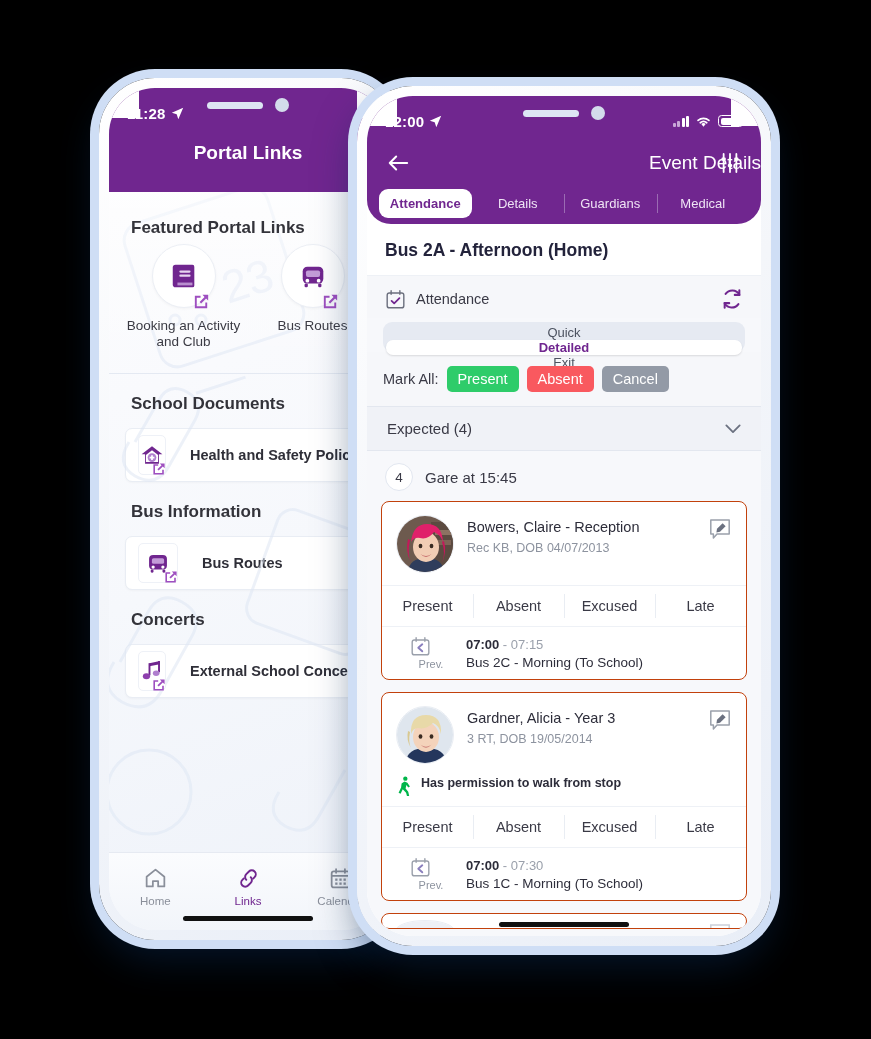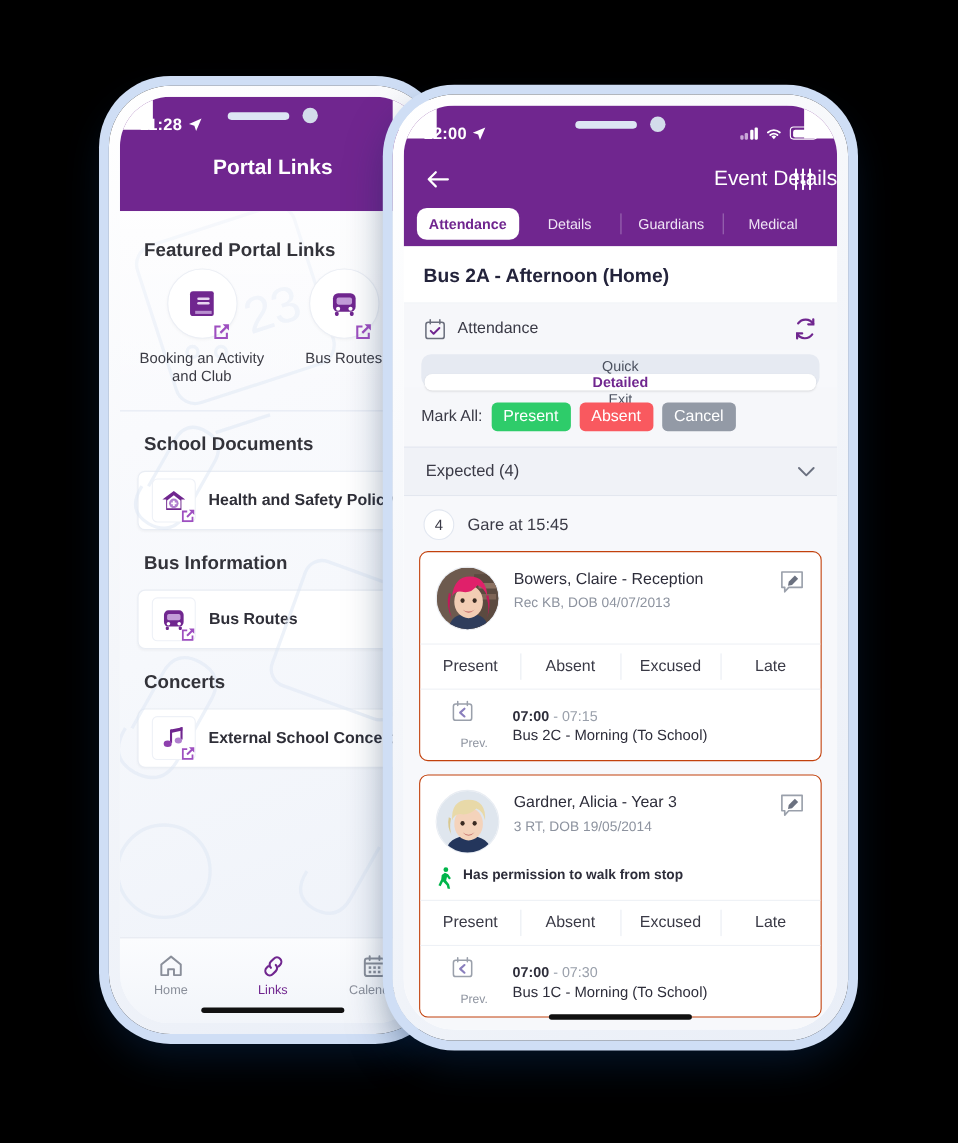--- a/index.html
+++ b/index.html
@@ -94,21 +94,21 @@
     margin: 0 auto 10px auto; display:flex; align-items:center; justify-content:center;
     position:relative; box-shadow:0 1px 3px rgba(0,0,0,.04);
   }
   .ext-badge{ position:absolute; right:4px; bottom:-4px; width:19px; height:19px; }
   .fl-label{ font-size:13.5px; color:#3b3b44; line-height:1.22; }
   .divider-h { height:1px; background:#e4e9f2; margin: 0; }
 
   .lcard {
     margin: 8px 16px 0 16px; background:#fff; border:1px solid #e9edf4;
     border-radius:7px; height:54px; display:flex; align-items:center;
-    padding: 0 12px; gap: 12px; box-shadow:0 1px 2px rgba(0,0,0,.03);
+    padding: 0 12px; gap: 24px; box-shadow:0 1px 2px rgba(0,0,0,.03);
   }
   .lcard-ico{ width:40px; height:40px; border:1px solid #eef1f7; border-radius:5px;
     display:flex;align-items:center;justify-content:center;position:relative;background:#fff;}
   .lcard-ico .ext-badge{ right:-2px; bottom:-3px; width:16px; height:16px;}
   .lcard-txt{ font-size:14.5px; font-weight:700; color:#2f2f38; white-space:nowrap;}
 
   .tabbar {
     position:absolute; left:0; right:0; bottom:0; height:78px;
     background: linear-gradient(180deg,#fbfcfe,#f2f5fa);
     border-top:1px solid #e6eaf2;
@@ -117,21 +117,21 @@
   .tab { flex:1; text-align:center; }
   .tab .ti { height:26px; display:flex; align-items:center; justify-content:center; }
   .tab .tl { font-size:11.5px; color:#8a8f9a; margin-top:4px; }
   .tab.active .tl { color:#70268f; }
   .home-ind {
     position:absolute; bottom:9px; left:50%; transform:translateX(-50%);
     width:130px; height:5px; border-radius:3px; background:#111;
   }
 
   
-  .right .hdr { height: 128px; }
+  .right .hdr { height: 128px; border-radius: 24px; }
   .nav-row {
     position:relative; z-index:3; height:46px; display:flex; align-items:center;
     padding: 0 20px; margin-top: 2px;
   }
   .nav-title { position:absolute; left:0; right:0; text-align:right;
     font-size:19px; font-weight:400; }
   .back-arrow { width:22px; height:18px; position:relative; z-index:4; }
   .sliders { margin-left:auto; width:22px; height:20px; position:relative; z-index:4; }
 
   .tabs-row {
@@ -192,21 +192,21 @@
   .note-btn{ width:24px; height:24px; margin-top:2px; }
   .walk-row{ display:flex; align-items:flex-start; gap:8px; padding: 0 14px 10px 14px;}
   .walk-txt{ font-size:12.5px; font-weight:700; color:#2d2d3a; }
   .opt-row{ display:flex; border-top:1px solid #eef1f6; }
   .opt-row > div{ flex:1; text-align:center; font-size:14.5px; color:#3a3a46;
     padding: 12px 0; position:relative; }
   .opt-row > div + div::before{content:"";position:absolute;left:0;top:8px;bottom:8px;width:1px;background:#e9edf3;}
   .prev-row{ display:flex; align-items:center; gap:14px; border-top:1px solid #eef1f6;
     padding: 9px 14px 9px 28px; }
   .prev-ico{ text-align:center; width:42px; }
-  .prev-ico .pl{ font-size:11px; color:#8d939f; margin-top:13px; }
+  .prev-ico .pl{ font-size:11px; color:#8d939f; margin-top:1px; }
   .prev-time{ font-size:13px; color:#2d2d3a; font-weight:700;}
   .prev-time span{ color:#9aa0ab; font-weight:400;}
   .prev-name{ font-size:13.5px; color:#2d2d3a; margin-top:3px;}
   .gap{ height:12px; }
 
   svg { display:block; }
 </style>
 </head>
 <body>
 

